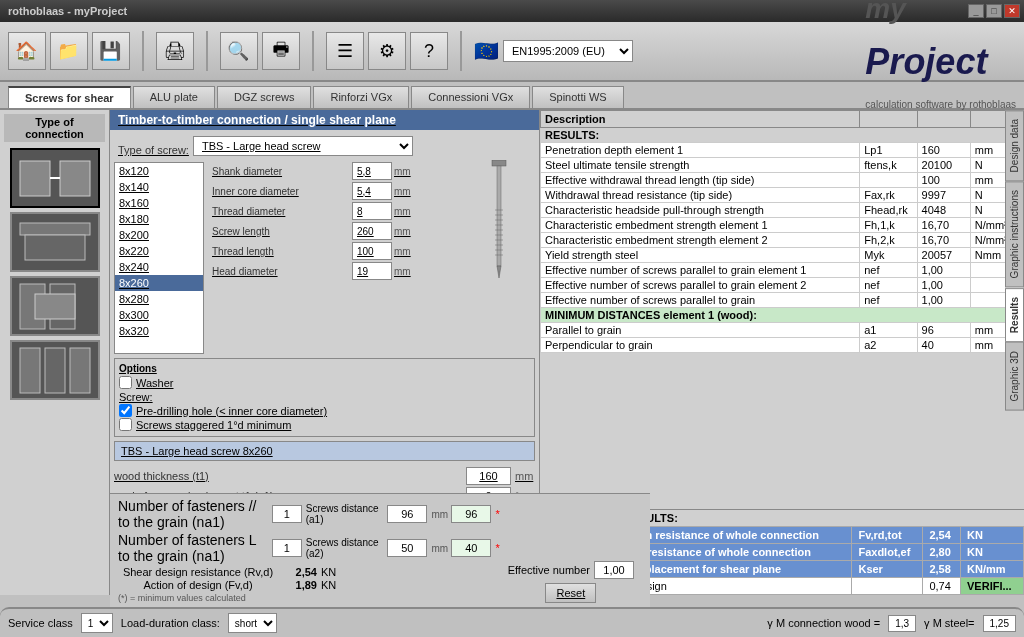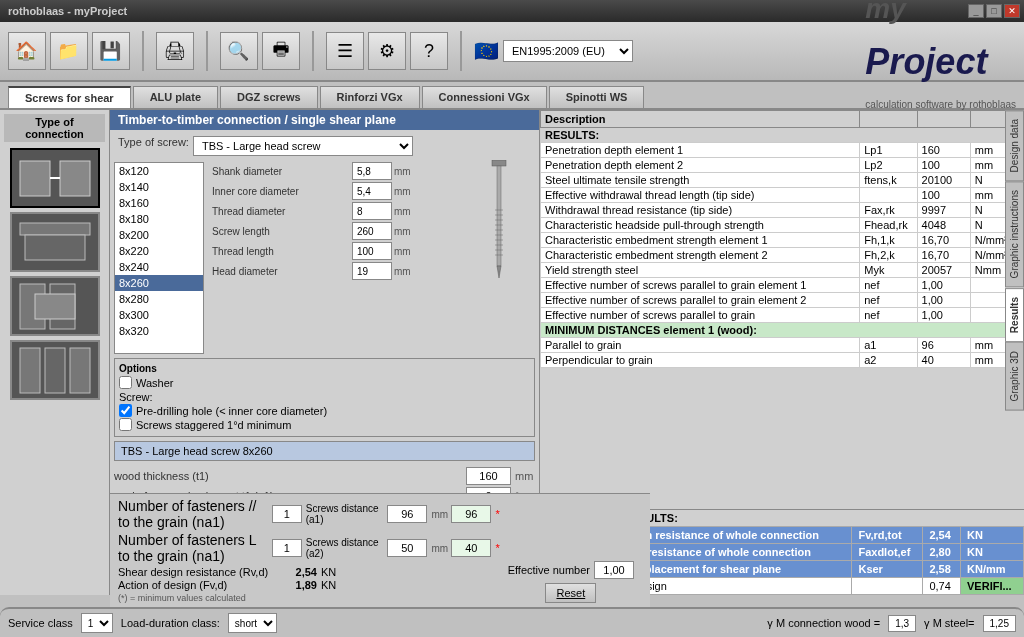--- a/index.html
+++ b/index.html
@@ -73,21 +73,20 @@
       border-bottom: 2px solid #888;
     }
     .tab {
       padding: 4px 16px;
       background: linear-gradient(to bottom, #e0e0e0, #c0c0c0);
       border: 1px solid #888;
       border-bottom: none;
       cursor: pointer;
       font-size: 11px;
       color: #333;
-      font-weight: bold;
     }
     .tab.active {
       background: white;
       font-weight: bold;
       border-top: 2px solid #444;
     }
 
     
     #main {
       display: flex;
@@ -122,33 +121,34 @@
     }
     .connection-item.selected { border: 2px solid #000; }
 
     
     #center-panel {
       width: 430px;
       background: #d0d0d0;
       display: flex;
       flex-direction: column;
       border-right: 1px solid #888;
+      text-decoration: underline;
     }
     #center-title {
       background: #4a6a9a;
       color: white;
       padding: 3px 8px;
       font-size: 12px;
       font-weight: bold;
     }
 
     
     .input-row {
       display: flex;
-      align-items: flex-start;
+      align-items: flex-end;
       padding: 2px 8px;
       gap: 4px;
     }
     .input-label { color: #333; flex-shrink: 0; }
     .input-field {
       border: 1px solid #888;
       background: white;
       padding: 1px 4px;
       height: 20px;
     }
@@ -394,21 +394,21 @@
     ::-webkit-scrollbar-thumb { background: #888; border: 1px solid #666; }
 
     
     #status-values {
       display: flex;
       flex-direction: column;
       font-size: 10px;
       gap: 1px;
     }
     .status-row { display: flex; align-items: center; gap: 4px; }
-    .status-label { width: 160px; }
+    .status-label { width: 160px; text-align: center; }
     .status-value { width: 35px; text-align: right; font-weight: bold; }
     .status-unit { width: 20px; }
 
     #app-container {
       position: relative;
       width: 1024px;
       height: 637px;
       overflow: hidden;
     }
   </style>
@@ -658,26 +658,20 @@
             <tr class="row-results-header">
               <td colspan="4">RESULTS:</td>
             </tr>
             <tr>
               <td>Penetration depth element 1</td>
               <td>Lp1</td>
               <td>160</td>
               <td>mm</td>
             </tr>
             <tr>
-              <td>Penetration depth element 2</td>
-              <td>Lp2</td>
-              <td>100</td>
-              <td>mm</td>
-            </tr>
-            <tr>
               <td>Steel ultimate tensile strength</td>
               <td>ftens,k</td>
               <td>20100</td>
               <td>N</td>
             </tr>
             <tr>
               <td>Effective withdrawal thread length (tip side)</td>
               <td></td>
               <td>100</td>
               <td>mm</td>

